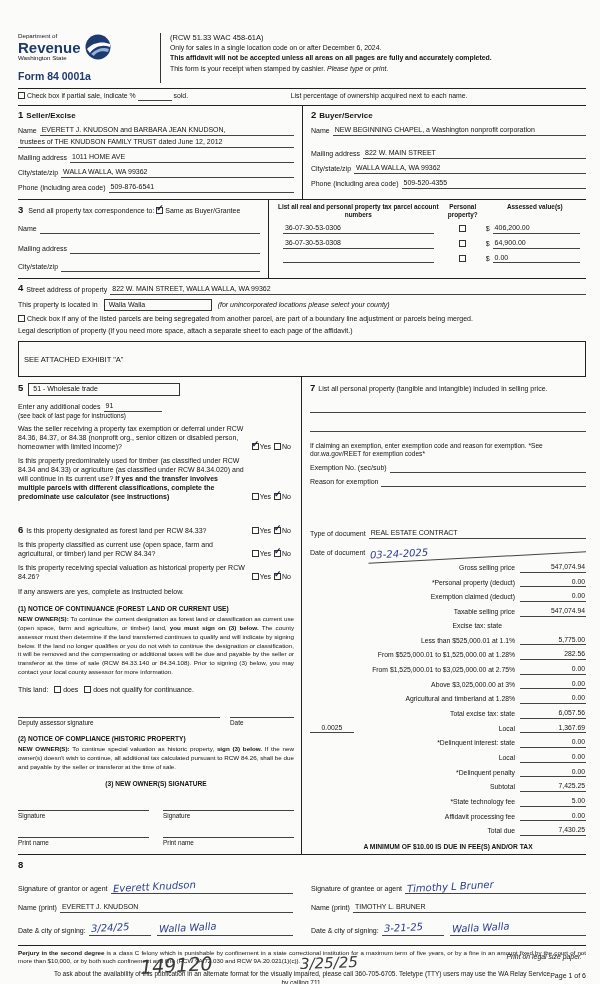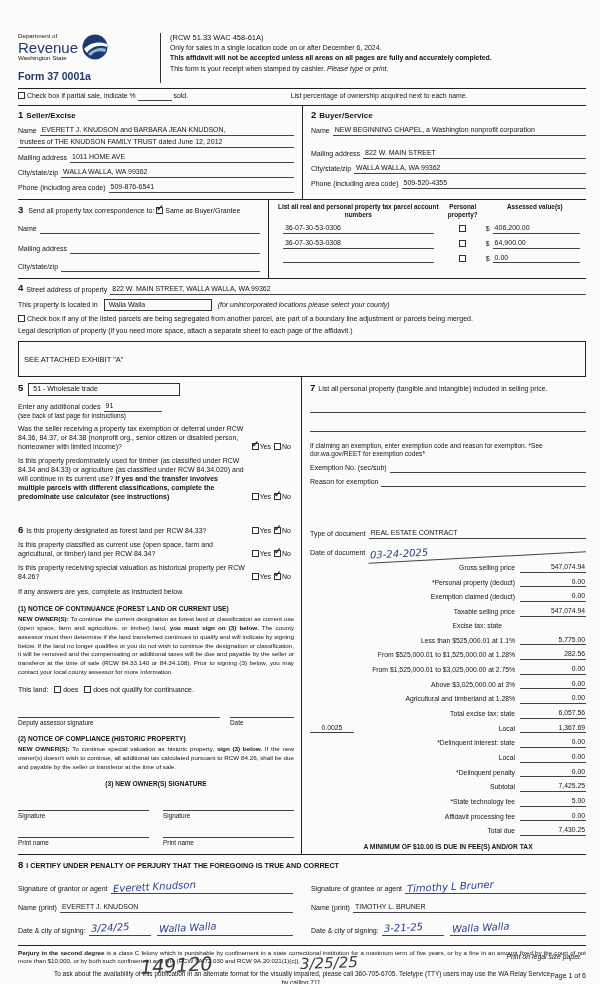--- a/index.html
+++ b/index.html
@@ -4,21 +4,21 @@
 <style>
 *{margin:0;padding:0;box-sizing:border-box;}
 body{background:#bdbdbd;font-family:"Liberation Sans",sans-serif;}
 .sheet{position:relative;width:600px;height:984px;margin:0 auto;background:#fbfbfa;color:#141414;font-size:7px;line-height:1.28;padding:33px 14px 0 18px;overflow:hidden;}
 
 .hdr{display:flex;align-items:stretch;}
 .hdr-left{flex:none;width:142px;}
 .dept-row{display:flex;gap:4px;}
 .dept-col{line-height:1.05;}
 .d1,.d3{font-size:6.2px;}
-.d2{font-size:15px;font-weight:normal;color:#203a6e;}
+.d2{font-size:15px;font-weight:bold;color:#203a6e;}
 .logo{flex:none;margin-top:1px;}
 .form-no{margin-top:7px;font-size:10.5px;font-weight:bold;color:#203a6e;}
 .hdr-right{flex:1;border-left:1.5px solid #333;padding-left:9px;}
 .title-line{display:flex;align-items:baseline;gap:4px;flex-wrap:wrap;}
 .title{font-size:13.5px;font-weight:bold;}
 .rcw{font-size:7.5px;}
 .hnote{font-size:6.9px;margin-top:1.5px;}
 .bold{font-weight:bold;}
 .it{font-style:italic;}
 .rule{border-top:1px solid #222;margin-top:5px;}
@@ -115,21 +115,21 @@
           <div class="d3">Washington State</div>
         </div>
         <span class="logo">
           <svg viewBox="0 0 26 26" width="26" height="26">
             <circle cx="13" cy="13" r="12.5" fill="#1e3a70"></circle>
             <path d="M2 15 C8 8 18 7 25 10 L25 13 C17 10 9 13 5 19 Z" fill="#ffffff"></path>
             <path d="M6 20 C12 14 19 13 24 15 L23 18 C17 16 11 18 9 22 Z" fill="#8fb3d9"></path>
           </svg>
         </span>
       </div>
-      <div class="form-no">Form 37 0001a</div>
+      <div class="form-no">Form 84 0001a</div>
     </div>
     <div class="hdr-right">
       <div class="title-line">
         <span class="rcw">(RCW 51.33 WAC 458-61A)</span>
       </div>
       <div class="hnote">Only for sales in a single location code on or after December 6, 2024.</div>
       <div class="hnote bold">This affidavit will not be accepted unless all areas on all pages are fully and accurately completed.</div>
       <div class="hnote"><span>This form is your receipt when stamped by cashier.</span> <span class="it">Please type or print.</span></div>
     </div>
   </div>
@@ -493,21 +493,20 @@
         </div>
 
       <div class="minline">A MINIMUM OF $10.00 IS DUE IN FEE(S) AND/OR TAX</div>
       <div class="minline" style="margin-top:2px">*SEE INSTRUCTIONS</div>
     </div>
   </div>
 
   <div class="sec8">
     <div class="certify">
       <span class="secno">8</span>
-      <span>I CERTIFY UNDER PENALTY OF PERJURY THAT THE FOREGOING IS TRUE AND CORRECT</span>
     </div>
     <div class="sigcols">
       <div class="sigcol">
         <div class="sigline">
           <span class="lab">Signature of grantor or agent</span>
           <span class="uv"><span class="hand big">Everett Knudson</span></span>
         </div>
         <div class="sigline">
           <span class="lab">Name (print)</span>
           <span class="uv">EVERETT J. KNUDSON</span>

